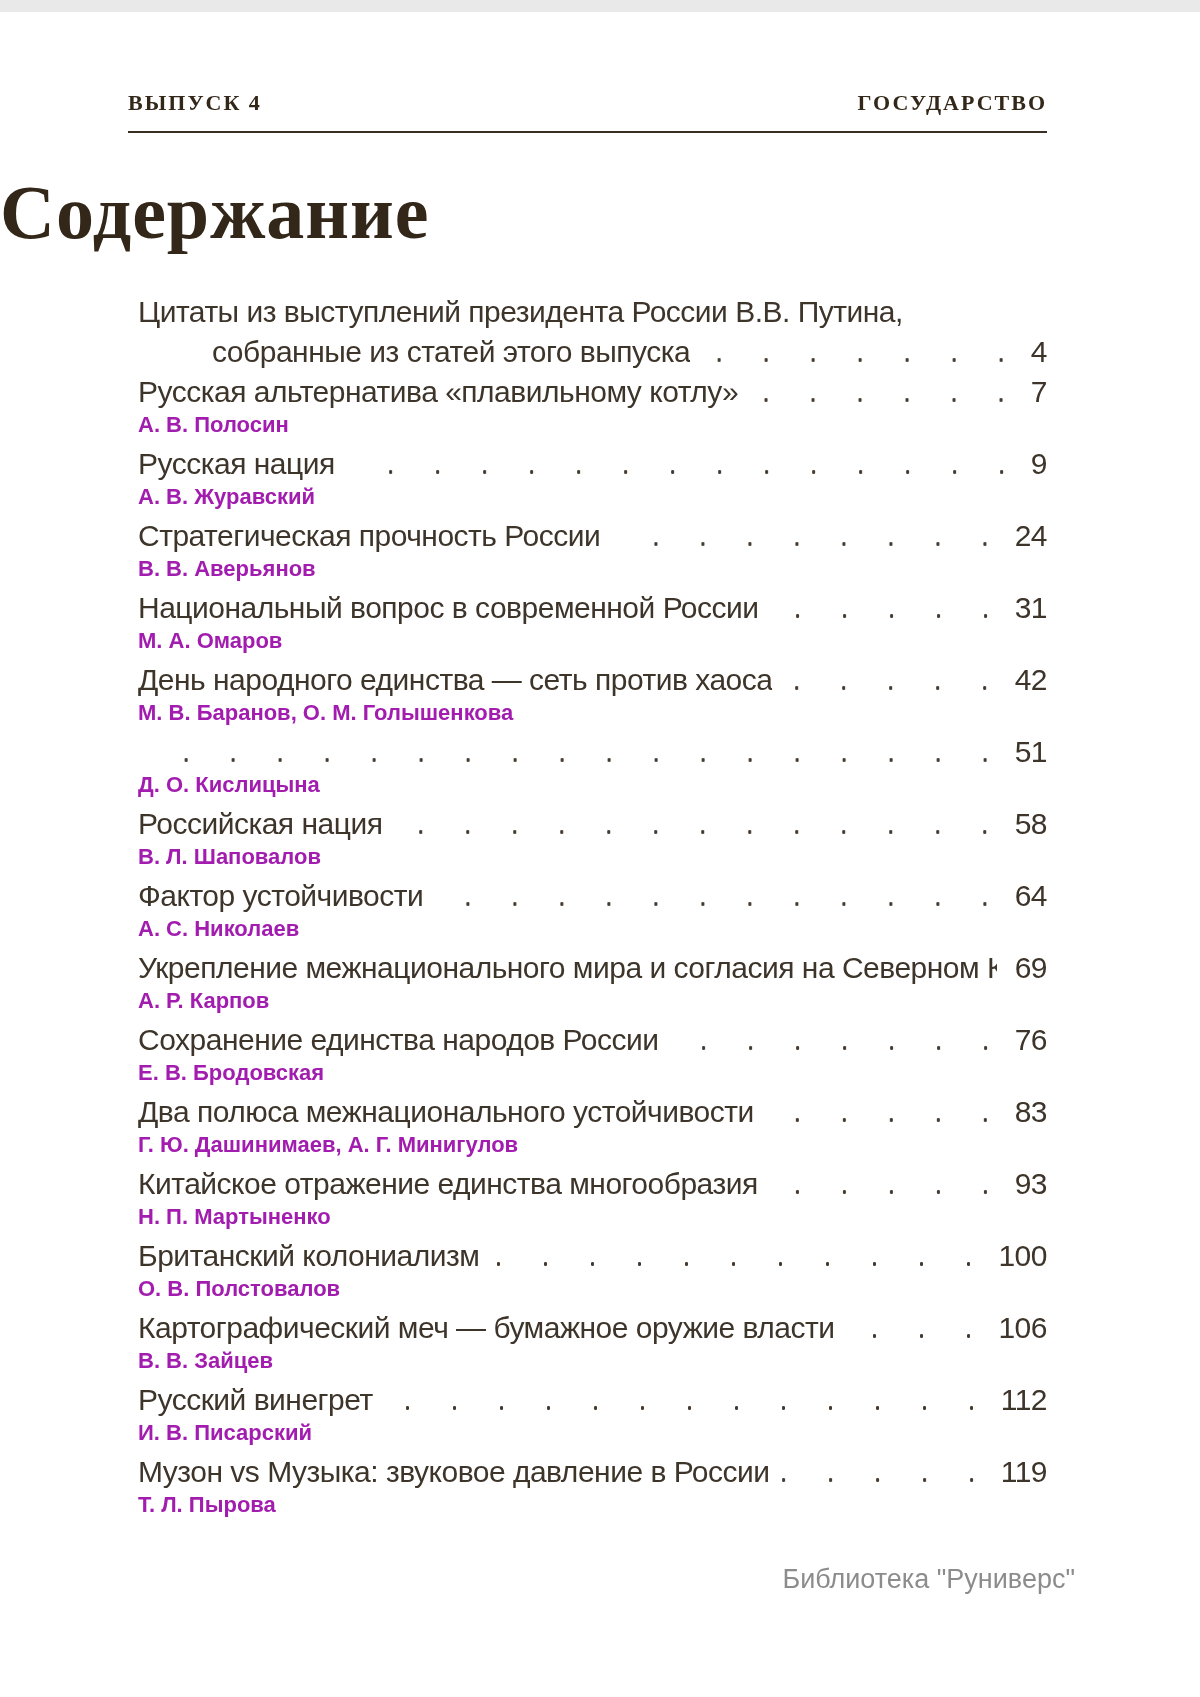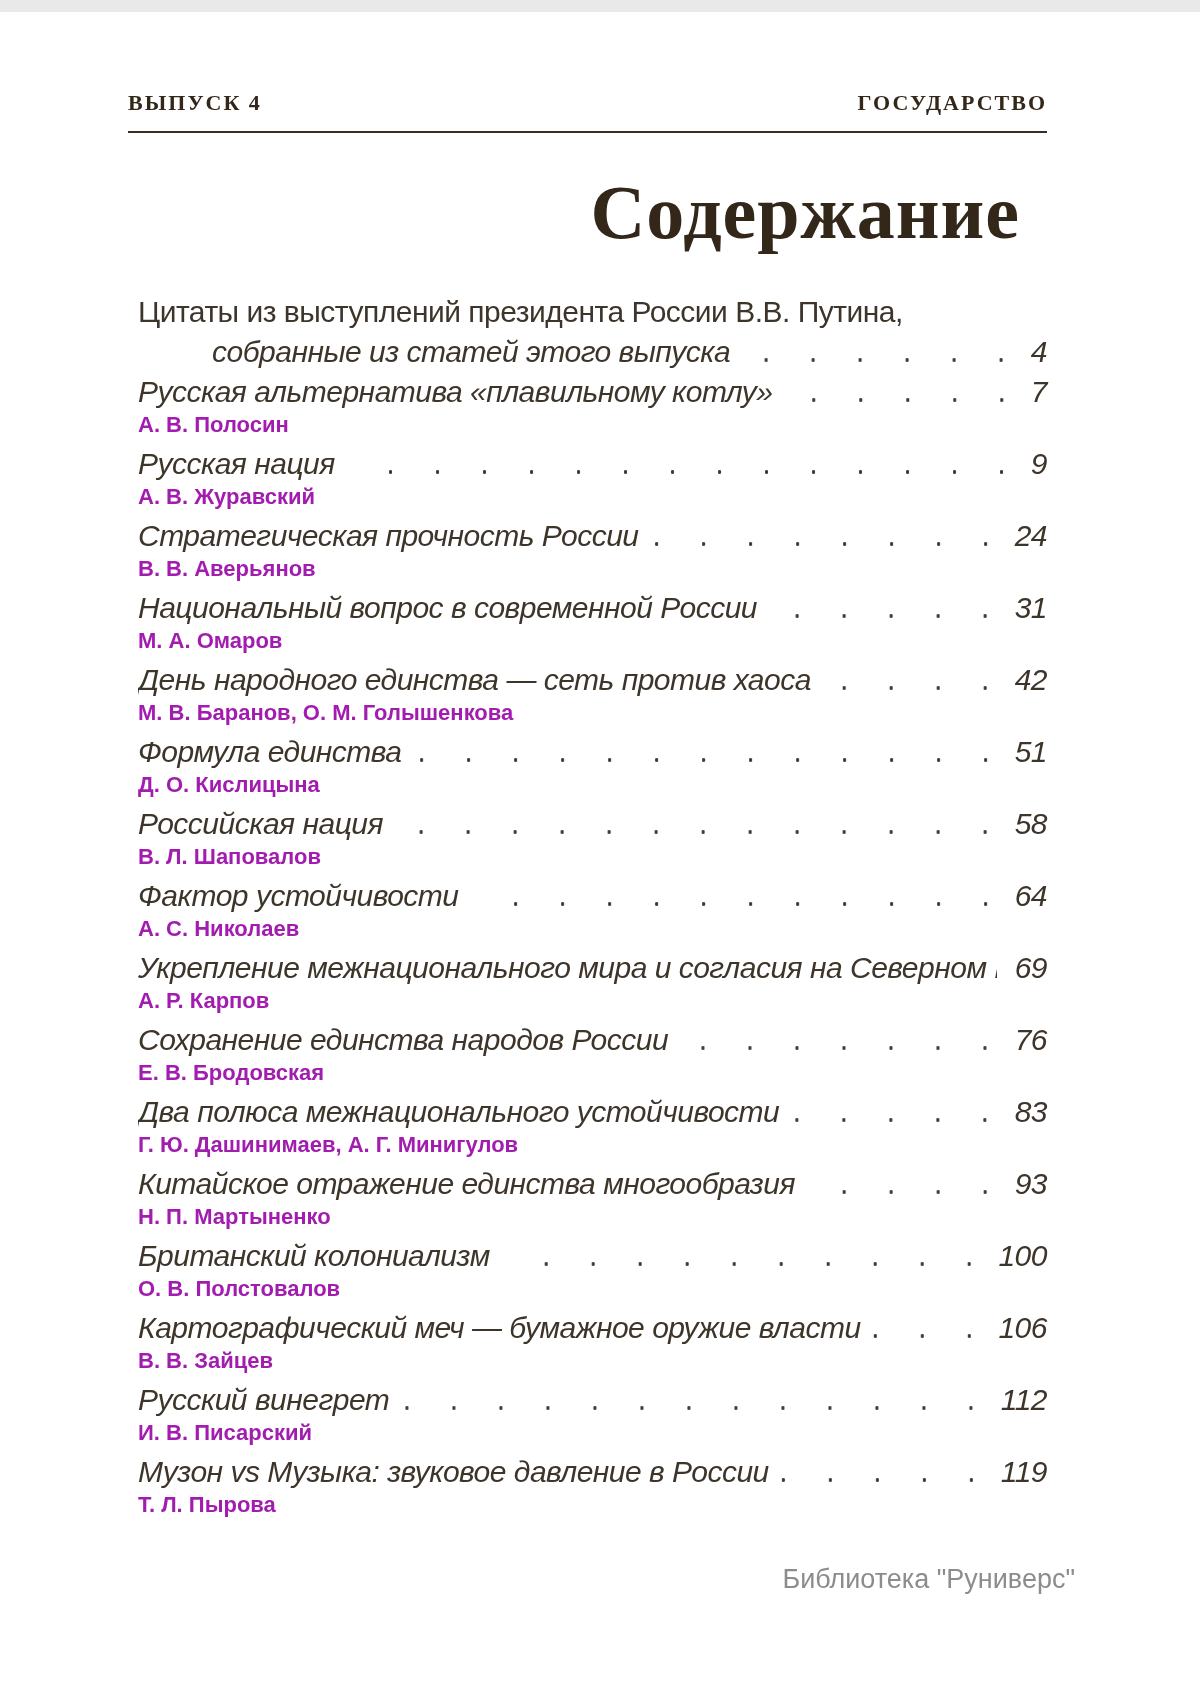--- a/index.html
+++ b/index.html
@@ -11,33 +11,33 @@
   
   .pagehead {
     display:flex; justify-content:space-between; align-items:baseline;
     margin:0 153px 0 128px;
     font-family:"Liberation Serif", serif; font-weight:bold;
     font-size:22px; line-height:24px; letter-spacing:2px; color:#322718;
   }
   .rule { height:2px; background:#3a2e22; margin:16px 153px 0 128px; }
   
   .title {
-    margin:41px 180px 0 0; text-align:right;
+    margin:41px 180px 0 0; text-align:left;
     font-family:"Liberation Serif", serif; font-weight:bold;
     font-size:76px; line-height:76px; letter-spacing:1px; color:#322718;
   }
   
   .toc { margin:42px 153px 0 138px; }
   .entry { margin-bottom:6px; }
   .entry.no-authors { margin-bottom:0; }
   .tline1, .entry .row {
     font-size:30px; line-height:40px; letter-spacing:-0.5px; color:#3d342a;
   }
   .tline1 { white-space:nowrap; }
-  .entry .row { display:flex; align-items:flex-end;font-style:italic; }
+  .entry .row { display:flex; align-items:flex-end; }
   .entry .row.indent { margin-left:74px; }
   .entry .t { white-space:nowrap; flex:0 1 auto; overflow:hidden; }
   .leader {
     flex:1 1 auto; min-width:0; align-self:stretch;
     margin:0 6px 0 12px;
     background-image:radial-gradient(circle, #453b30 1.7px, rgba(0,0,0,0) 2px);
     background-size:47px 8px; background-repeat:repeat-x;
     background-position:right bottom 8px;
   }
   .pg { white-space:nowrap; flex:0 0 auto; }
@@ -116,21 +116,20 @@
     <div class="row">
       <span class="t">День народного единства — сеть против хаоса</span>
       <span class="leader"></span>
       <span class="pg">42</span>
     </div>
     <div class="authors">М. В. Баранов, О. М. Голышенкова</div>
   </div>
       <div class="entry">
 
     <div class="row">
-      <span class="t">Формула единства</span>
       <span class="leader"></span>
       <span class="pg">51</span>
     </div>
     <div class="authors">Д. О. Кислицына</div>
   </div>
       <div class="entry">
 
     <div class="row">
       <span class="t">Российская нация</span>
       <span class="leader"></span>

